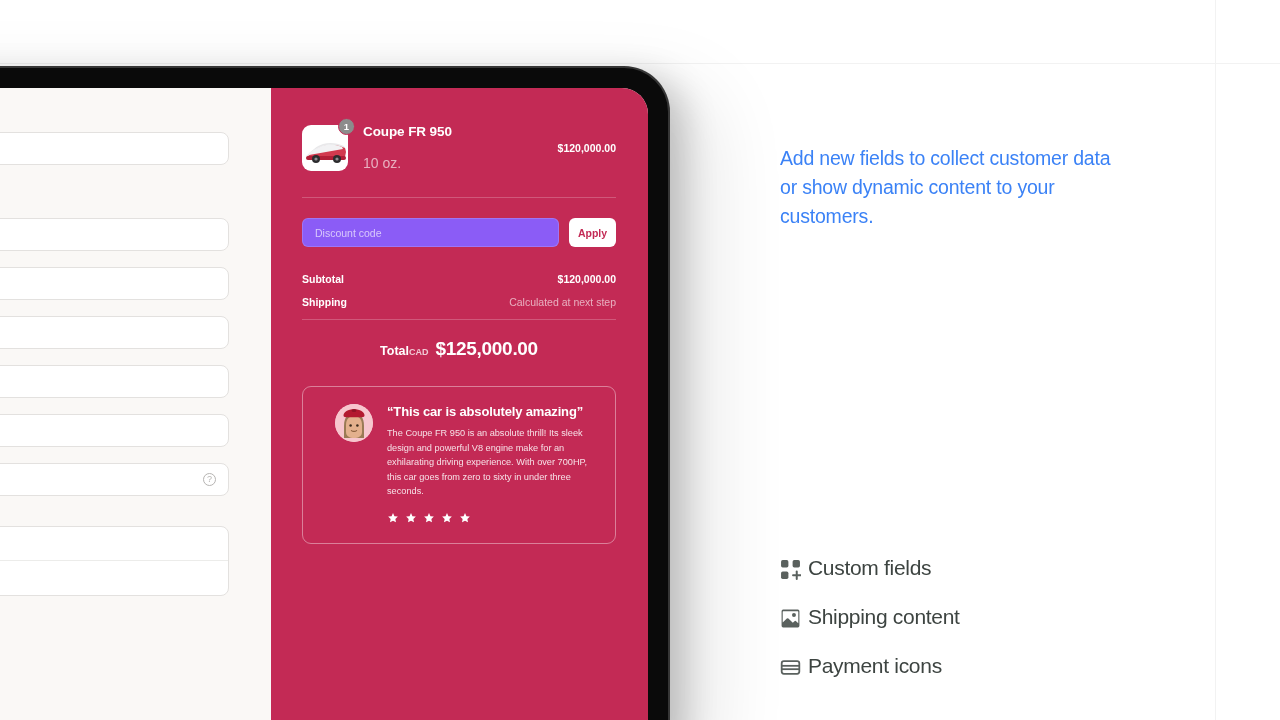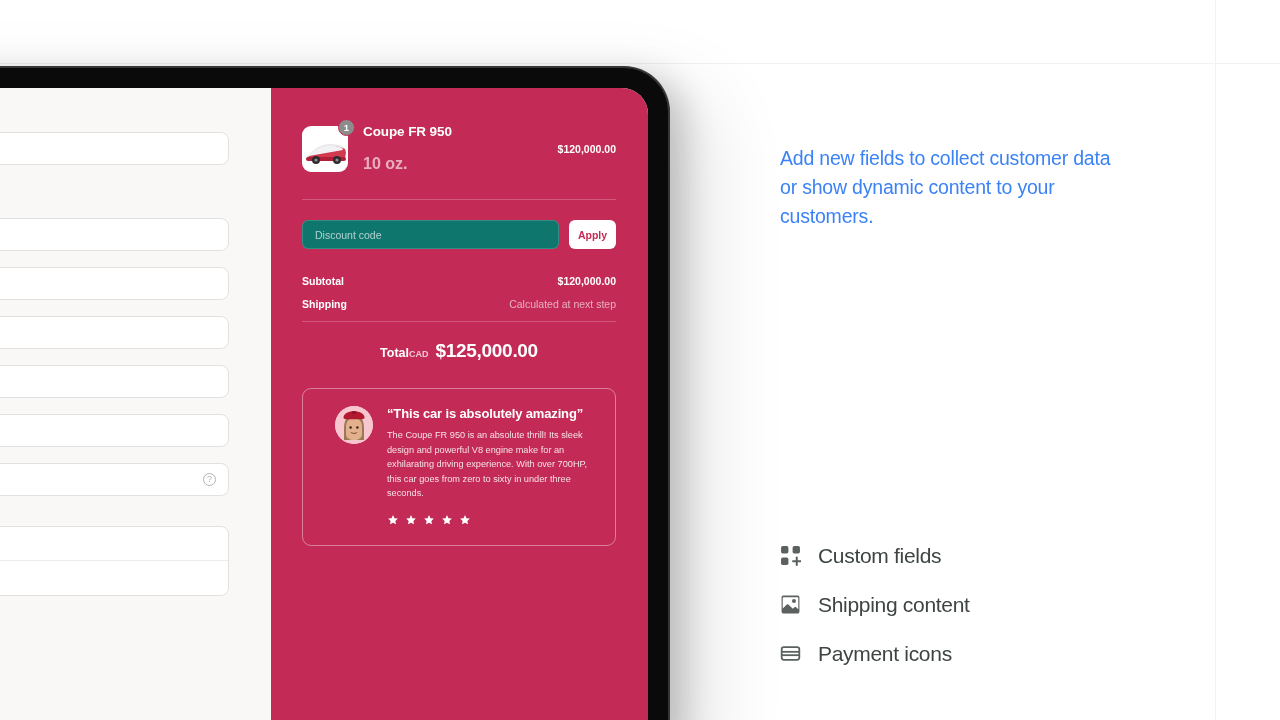--- a/index.html
+++ b/index.html
@@ -90,29 +90,29 @@
   .qty-badge {
     position:absolute; top:-7px; right:-7px;
     width:17px; height:17px; border-radius:50%;
     background:#8c8c8c; color:#fff;
     font-size:9.5px; font-weight:700;
     display:flex; align-items:center; justify-content:center;
     border:1.5px solid #C32A55;
   }
   .li-text { flex:1 1 auto; min-width:0; }
   .li-title { font-size:13.5px; font-weight:700; letter-spacing:-0.1px; }
-  .li-sub { font-size:16px; color:rgba(255,255,255,0.62); margin-top:16px;font-weight:bold; }
+  .li-sub { font-size:14px; color:rgba(255,255,255,0.62); margin-top:16px; }
   .li-price { font-size:10.5px; font-weight:700; white-space:nowrap; }
 
   .divider { height:1px; background:rgba(255,255,255,0.22); margin:26px 0 0 0; }
 
   .discount-row { display:flex; gap:10px; margin-top:20px; }
   .discount-input {
     flex:1 1 auto; height:29px; border-radius:6px;
-    background:#0f766e; border:1px solid rgba(255,255,255,0.16);
+    background:#8b5cf6; border:1px solid rgba(255,255,255,0.16);
     display:flex; align-items:center; padding:0 12px;
     font-size:10.5px; color:rgba(255,255,255,0.66);
   }
   .apply-btn {
     flex:0 0 auto; width:47px; height:29px; border-radius:6px;
     background:#ffffff; color:#C32A55;
     font-size:10.5px; font-weight:700;
     display:flex; align-items:center; justify-content:center;
     border:none; cursor:pointer; font-family:inherit;
   }
@@ -153,21 +153,21 @@
     font-size:67px; font-weight:700; line-height:1.11;
     letter-spacing:-2.4px; color:#1f2421;
   }
   .subcopy {
     margin-top:26px;
     font-size:19.5px; line-height:1.48; font-weight:400; color:#3b82f6;
     letter-spacing:-0.2px; max-width:340px;
   }
   .features { position:absolute; left:780px; top:531px; width:430px; }
   .feature {
-    display:flex; align-items:center; gap:17px; height:49px;
+    display:flex; align-items:flex-end; gap:7px; height:49px;
   }
   .feature + .feature { margin-top:0px; }
   .f-icon { flex:0 0 auto; width:21px; height:21px; color:#5a615e; display:block; }
   .f-label { font-size:21px; font-weight:400; color:#3d4441; letter-spacing:-0.3px; }
 </style>
 </head>
 <body>
 
 <div class="stage">
 

